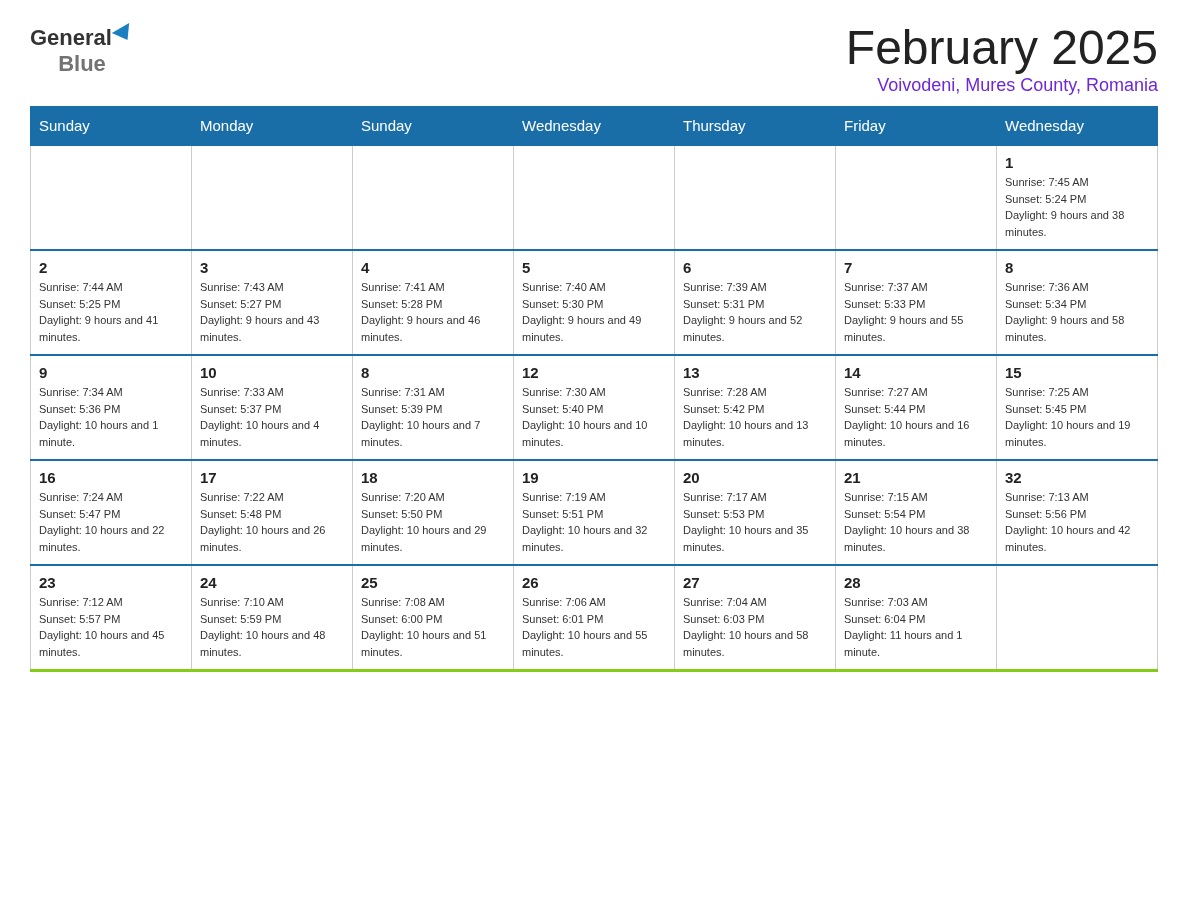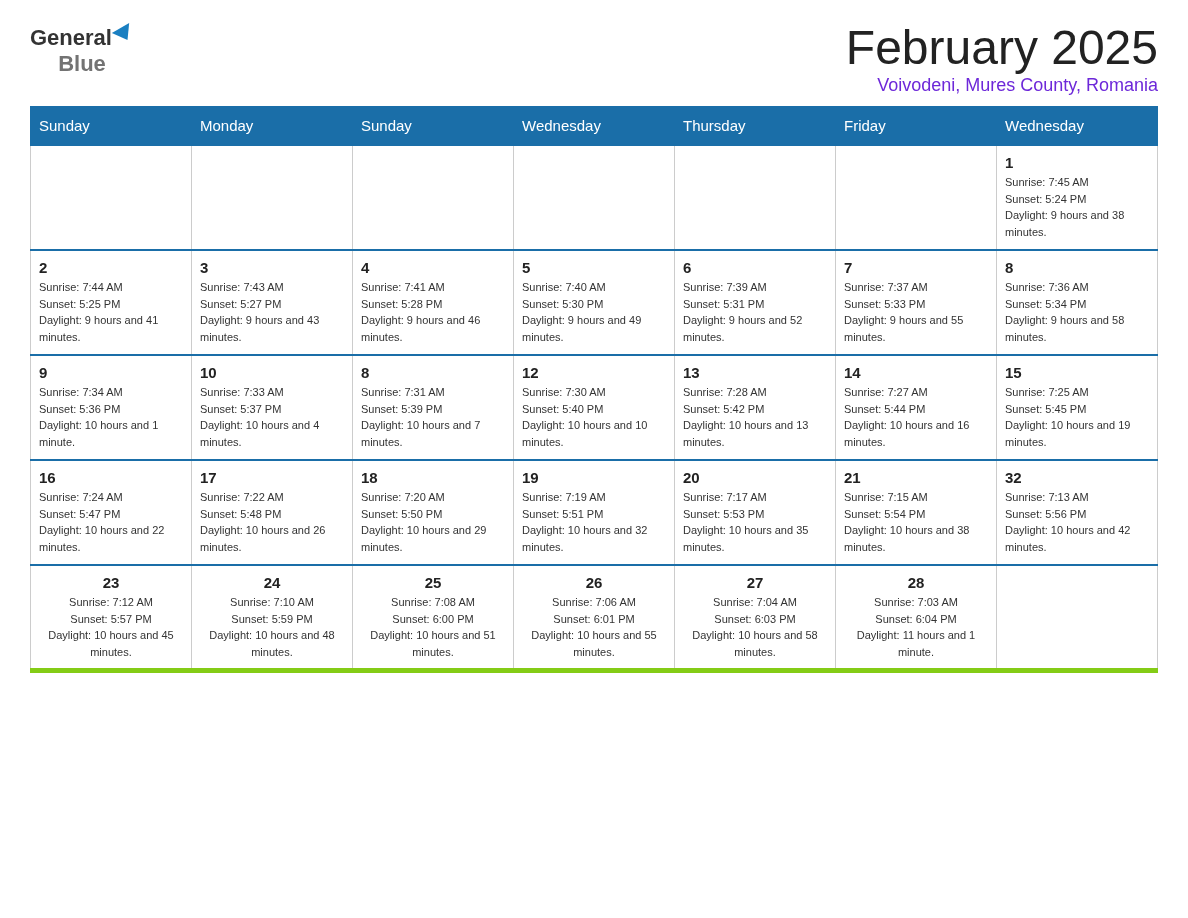--- a/index.html
+++ b/index.html
@@ -92,22 +92,21 @@
     .day-info {
       font-size: 11px;
       color: #333;
       line-height: 1.5;
     }
     .empty-cell {
       background: #f9f9f9;
       border-top: 2px solid #ccc;
     }
     .last-row td {
-      border-bottom: 5px solid #84cc16;
-      text-align: center;
+      border-bottom: 3px solid #84cc16;
     }
   </style>
 </head>
 <body>
 
 <div class="header">
   <div class="logo">
     <div class="logo-line1">
       <span class="logo-text-general">General</span>
       <span class="logo-arrow"></span>

